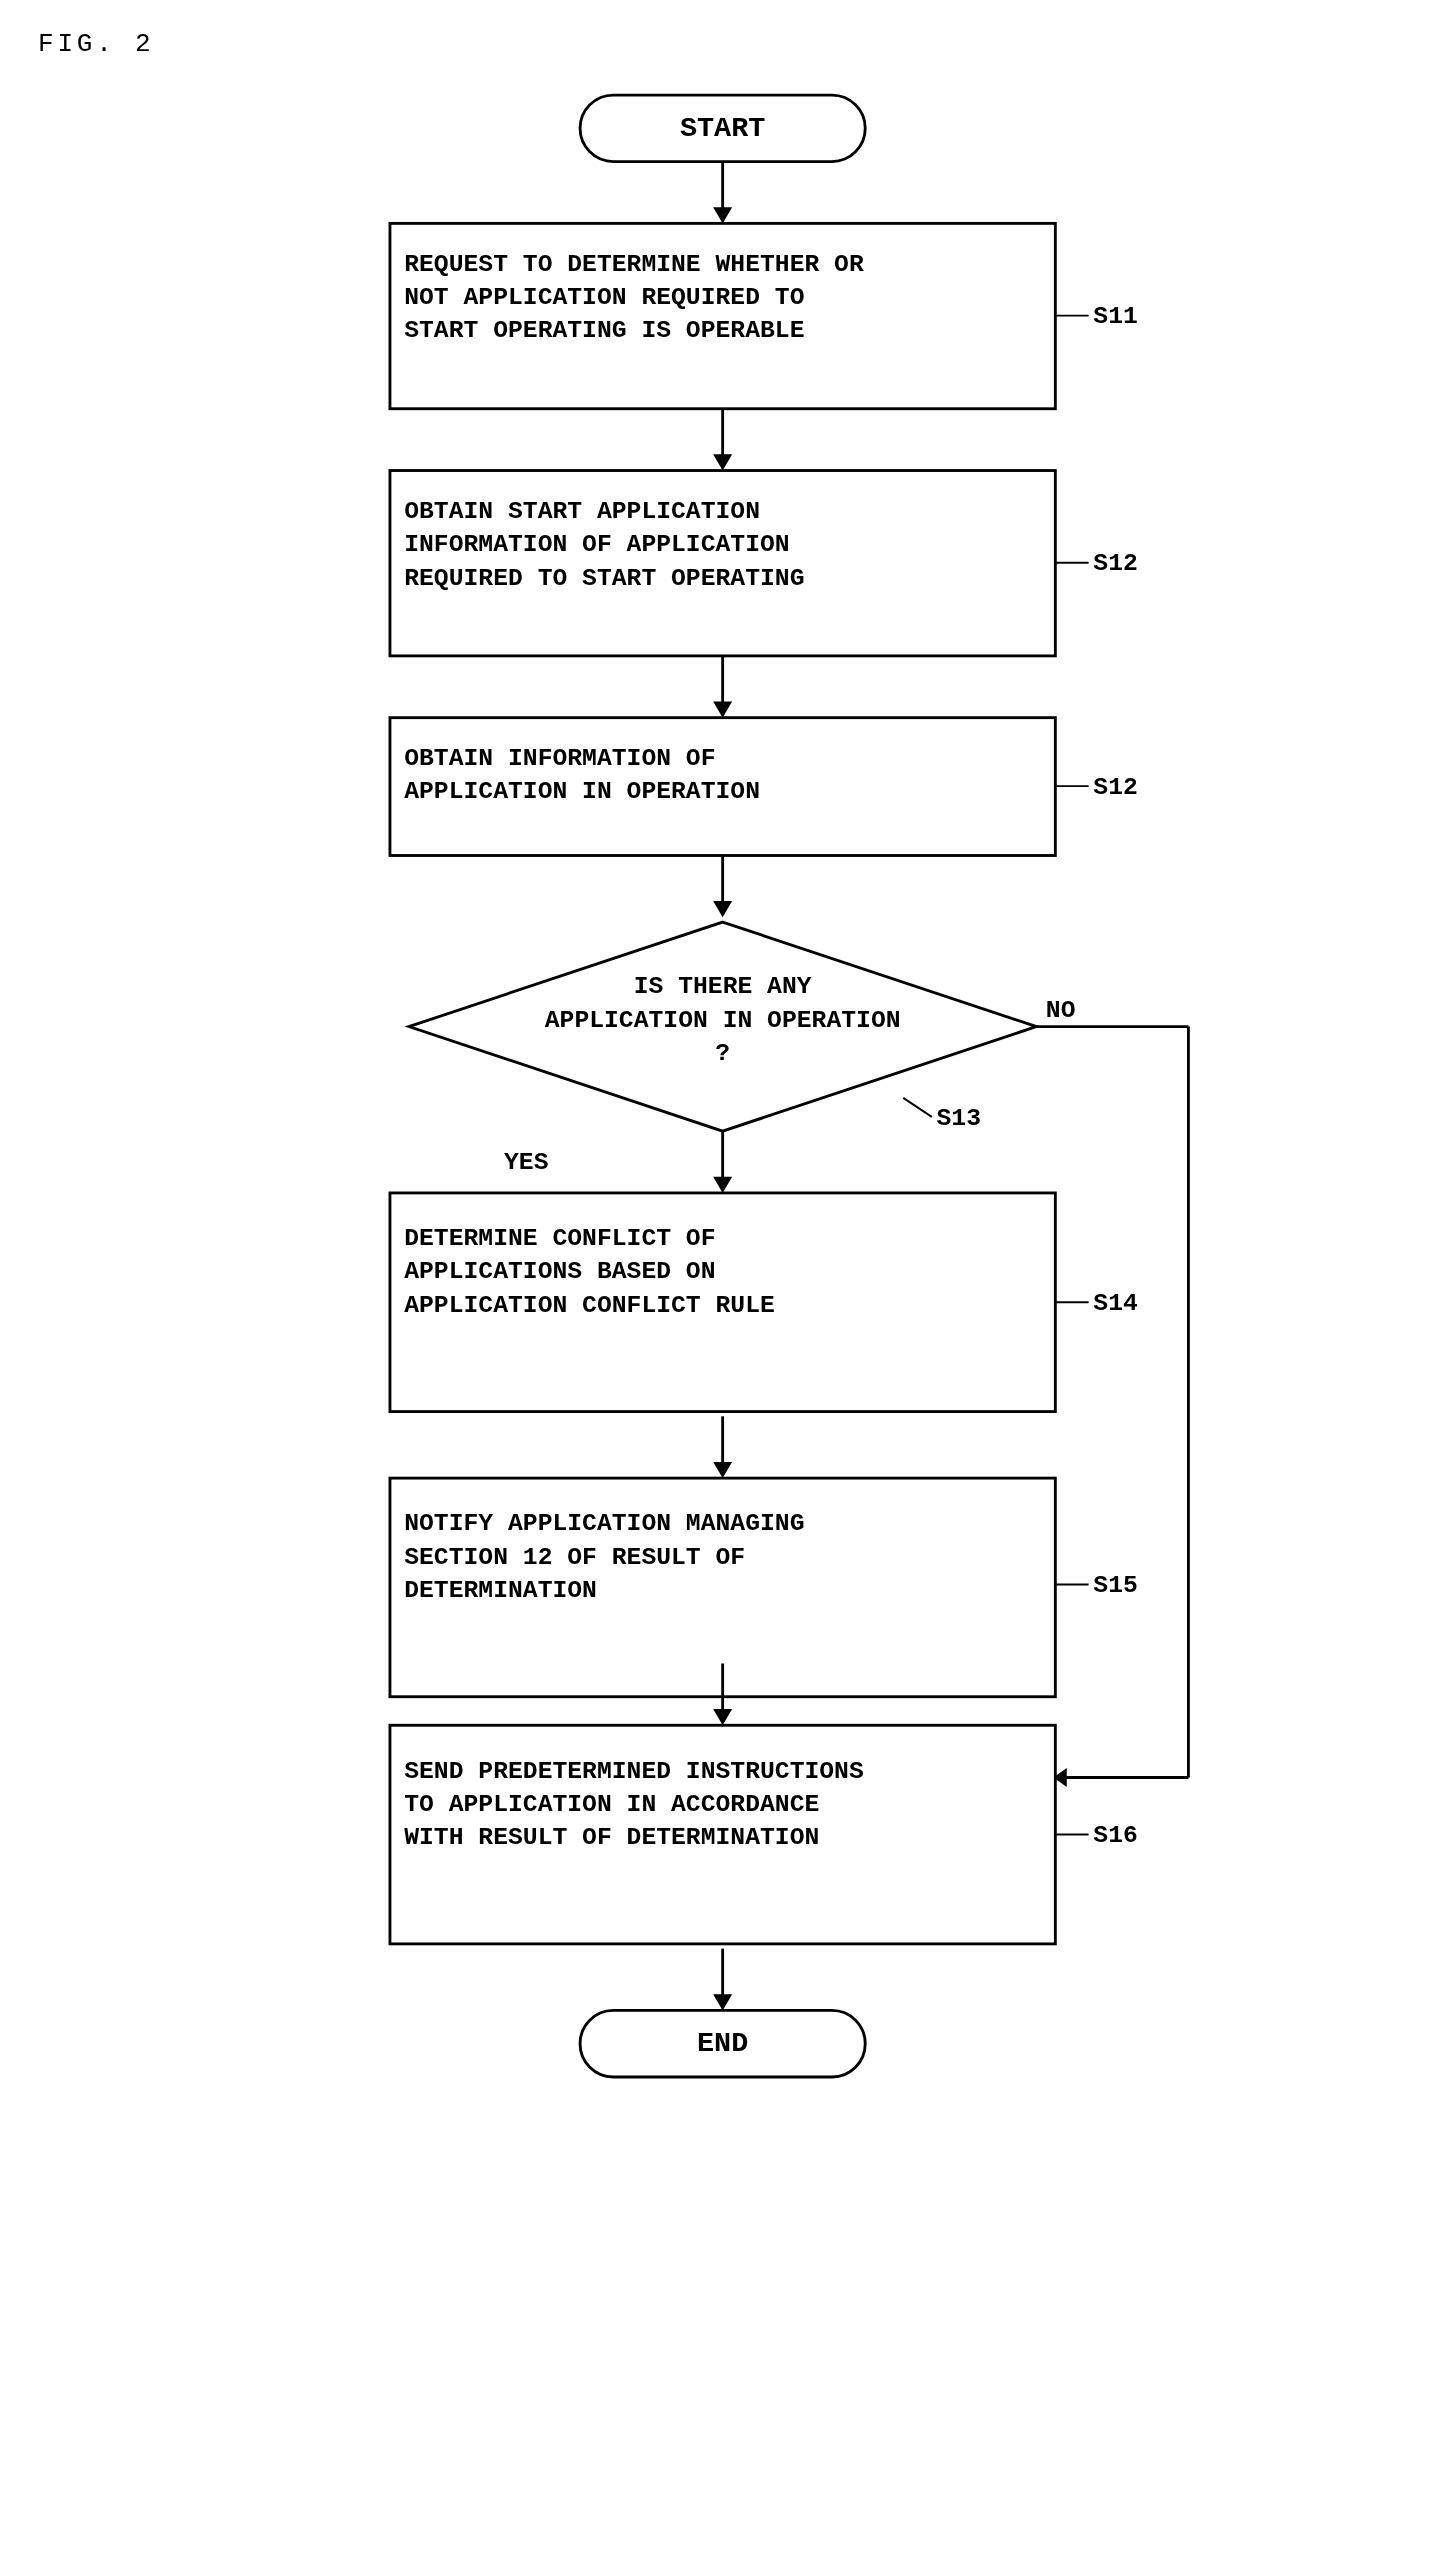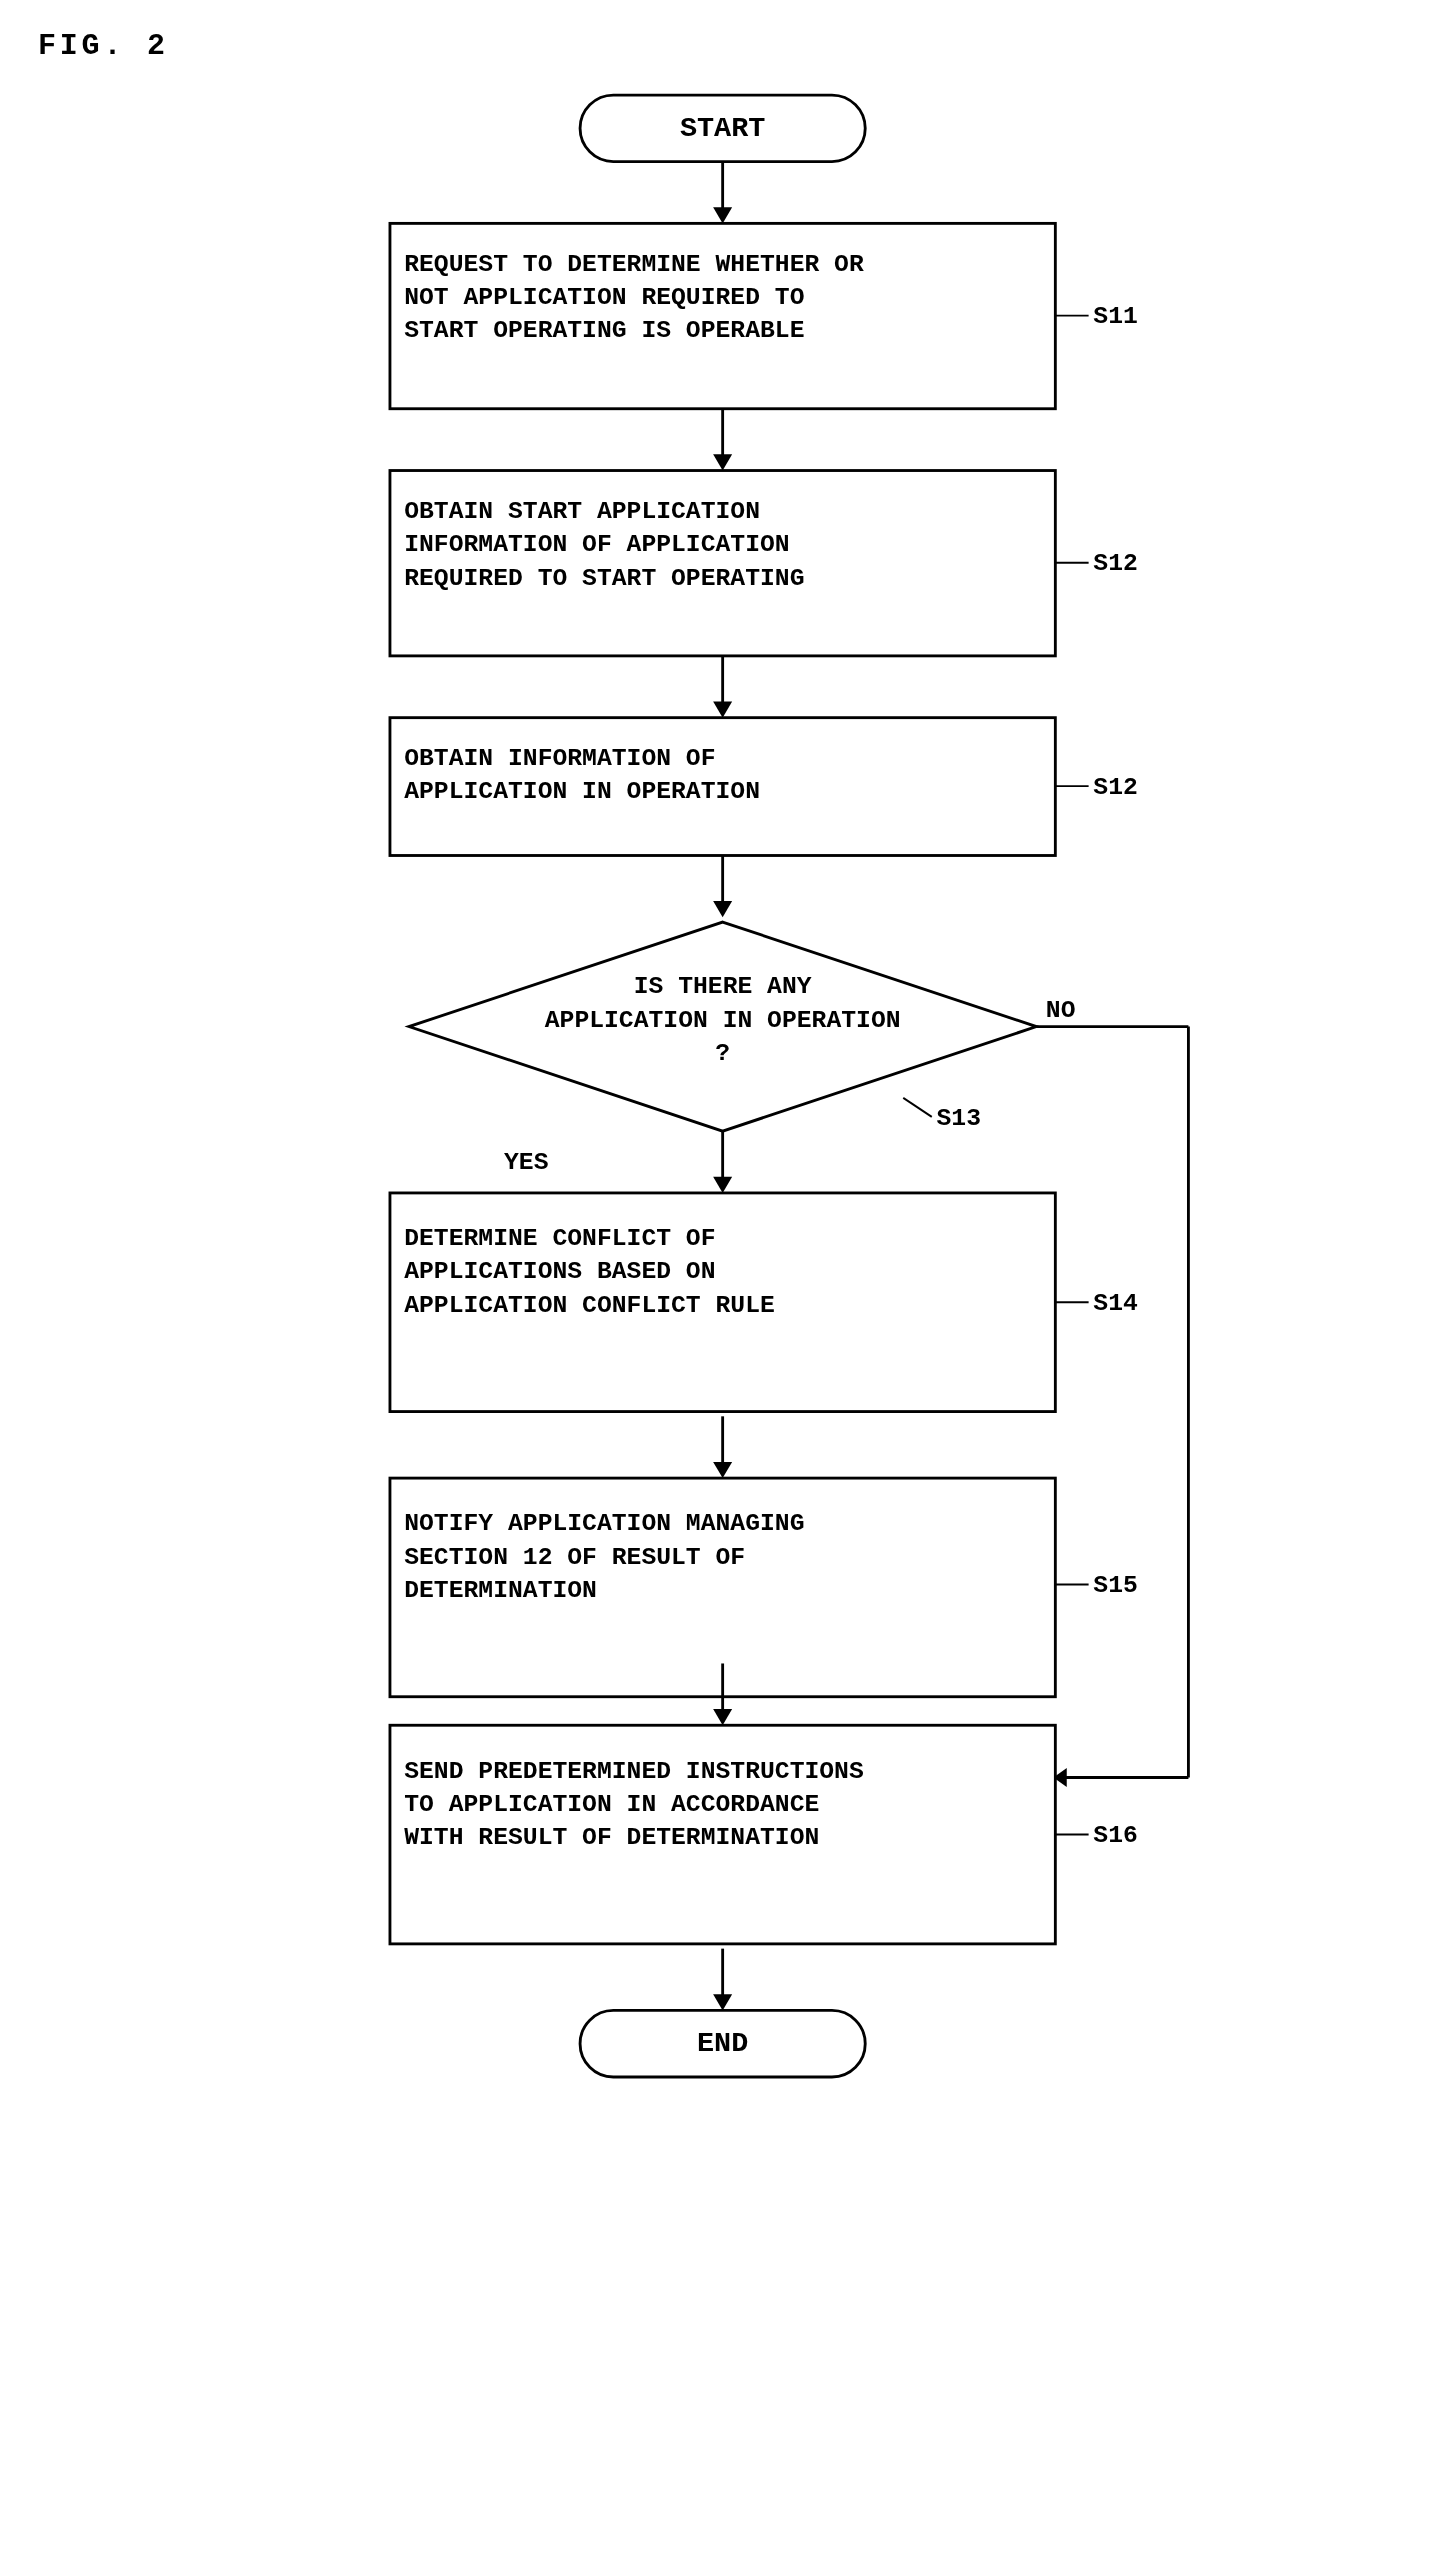--- a/index.html
+++ b/index.html
@@ -9,22 +9,22 @@
       width: 1451px;
       min-height: 2576px;
       position: relative;
       overflow-x: hidden;
     }
 
     .fig-label {
       position: absolute;
       top: 28.5px;
       left: 38px;
-      font-size: 30px;
-      font-weight: bold;
+      font-size: 26px;
+      font-weight: normal;
       letter-spacing: 3.8px;
     }
 
   </style>
 </head>
 <body>
 
 <div class="fig-label">FIG. 2</div>
 
 <svg xmlns="http://www.w3.org/2000/svg" width="1451" height="2576" style="position:absolute;top:0;left:0;" viewBox="0 0 1526 2710">

